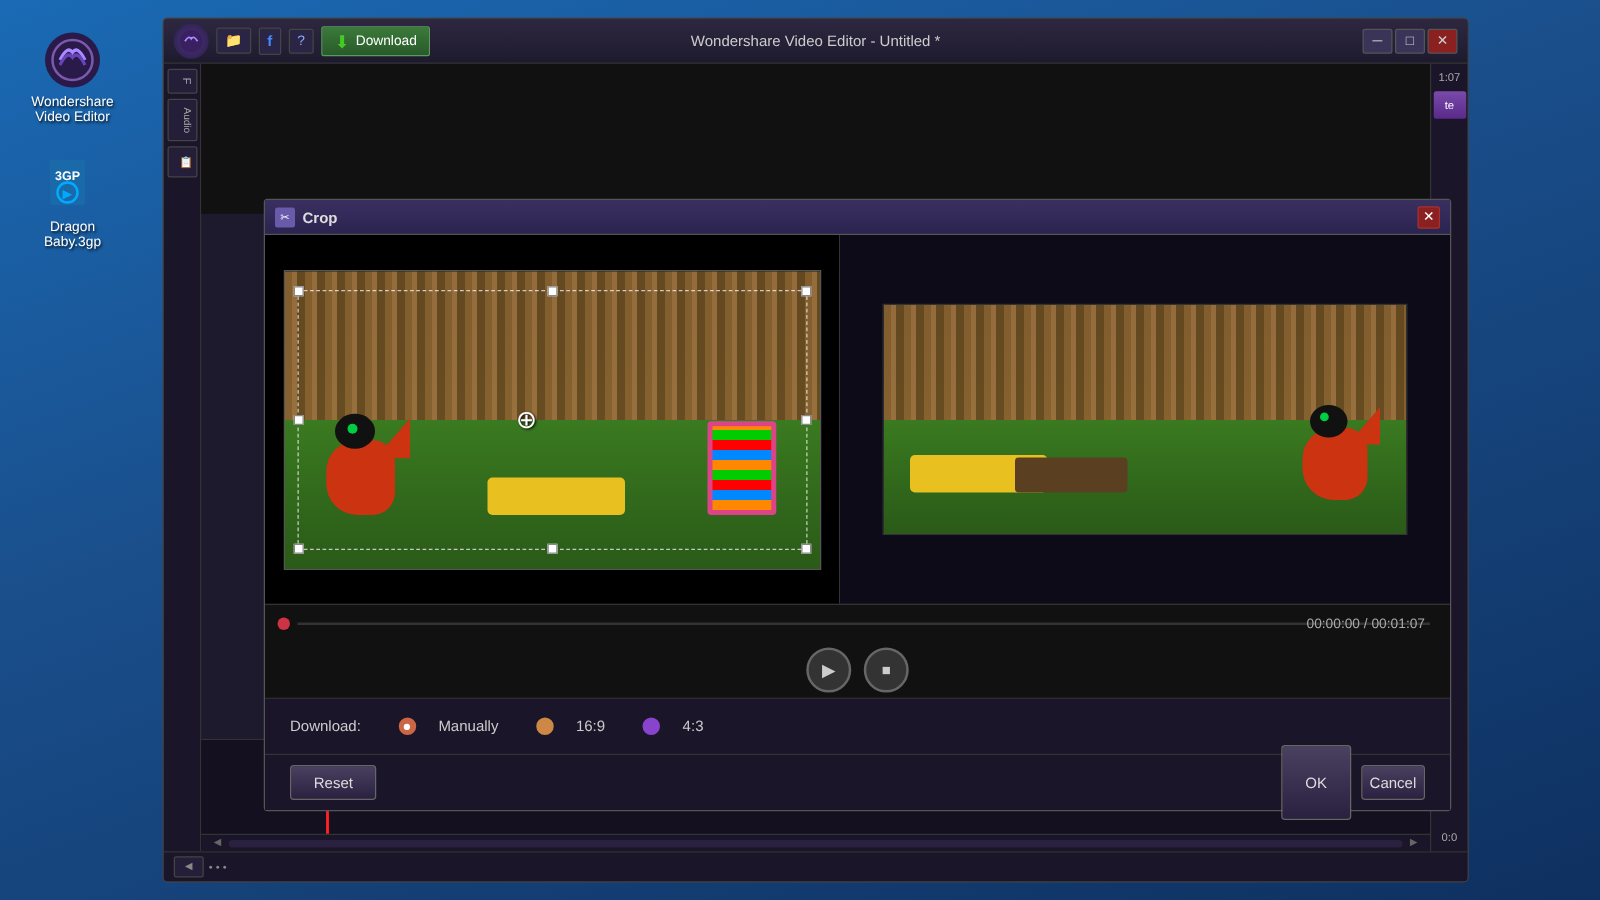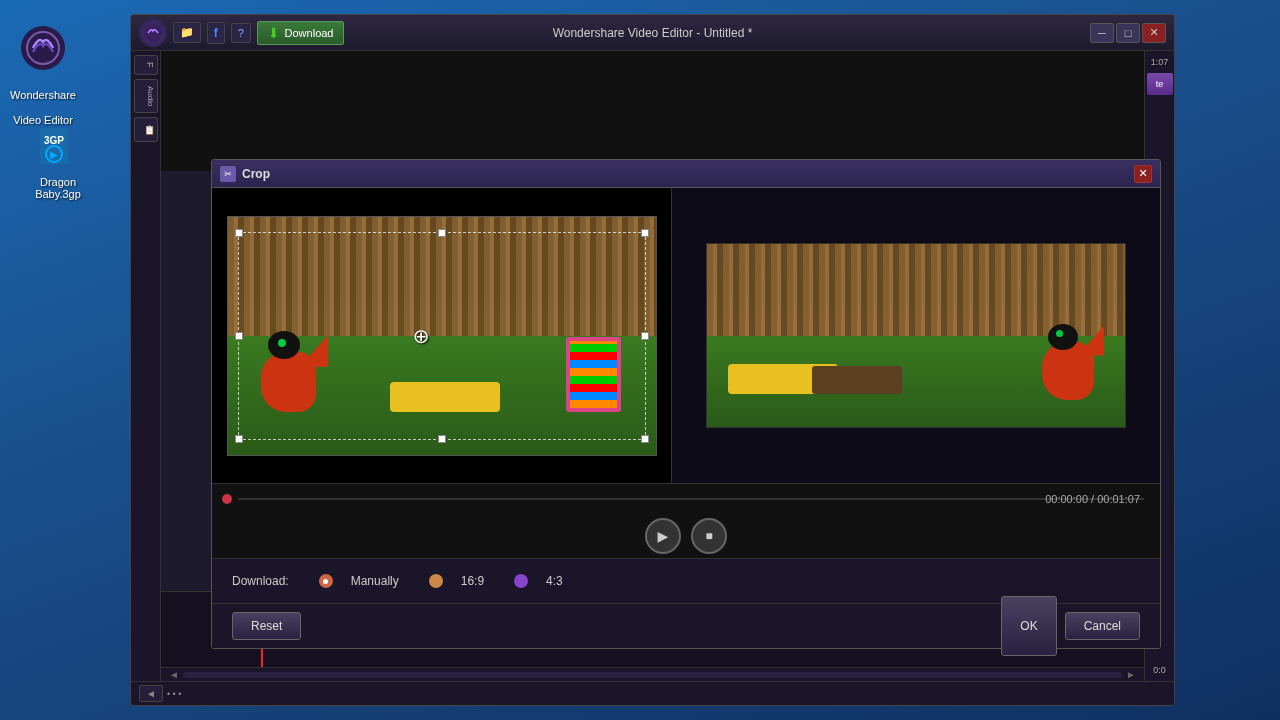--- a/index.html
+++ b/index.html
@@ -544,21 +544,21 @@
       padding: 22px 18px;
       font-size: 12px;
       cursor: pointer;
       border-radius: 3px;
     }
     .cancel-btn {
       margin-left: 8px;
       background: linear-gradient(180deg, #4a4060, #2a2040);
       border: 1px solid #666;
       color: #ddd;
-      padding: 6px 18px;
+      padding: 6px 6px;
       font-size: 12px;
       cursor: pointer;
       border-radius: 3px;
     }
 
     
     .timeline-area {
       height: 90px;
       background: #141020;
       border-top: 1px solid #333;
@@ -627,21 +627,21 @@
     .dl-arrow {
       color: #44cc22;
       font-size: 14px;
     }
   </style>
 </head>
 <body>
 
 <div class="desktop">
 
-  <div class="desktop-icon" style="top: 20px; left: 3px; gap: 13px;">
+  <div class="desktop-icon" style="top: 20px; left: 18px;">
     <div class="icon-img">
       <svg width="48" height="48" viewBox="0 0 48 48">
         <circle cx="24" cy="24" r="22" fill="#2a1a4a"></circle>
         <circle cx="24" cy="24" r="16" fill="none" stroke="#7a5aaa" stroke-width="2"></circle>
         <path d="M14 24 Q20 12 24 18 Q28 12 34 24" fill="none" stroke="#aa88ff" stroke-width="2.5"></path>
         <path d="M14 28 Q20 16 24 22 Q28 16 34 28" fill="none" stroke="#6644bb" stroke-width="2.5"></path>
       </svg>
     </div>
     <span class="icon-label">Wondershare</span>
     <span class="icon-label">Video Editor</span>

